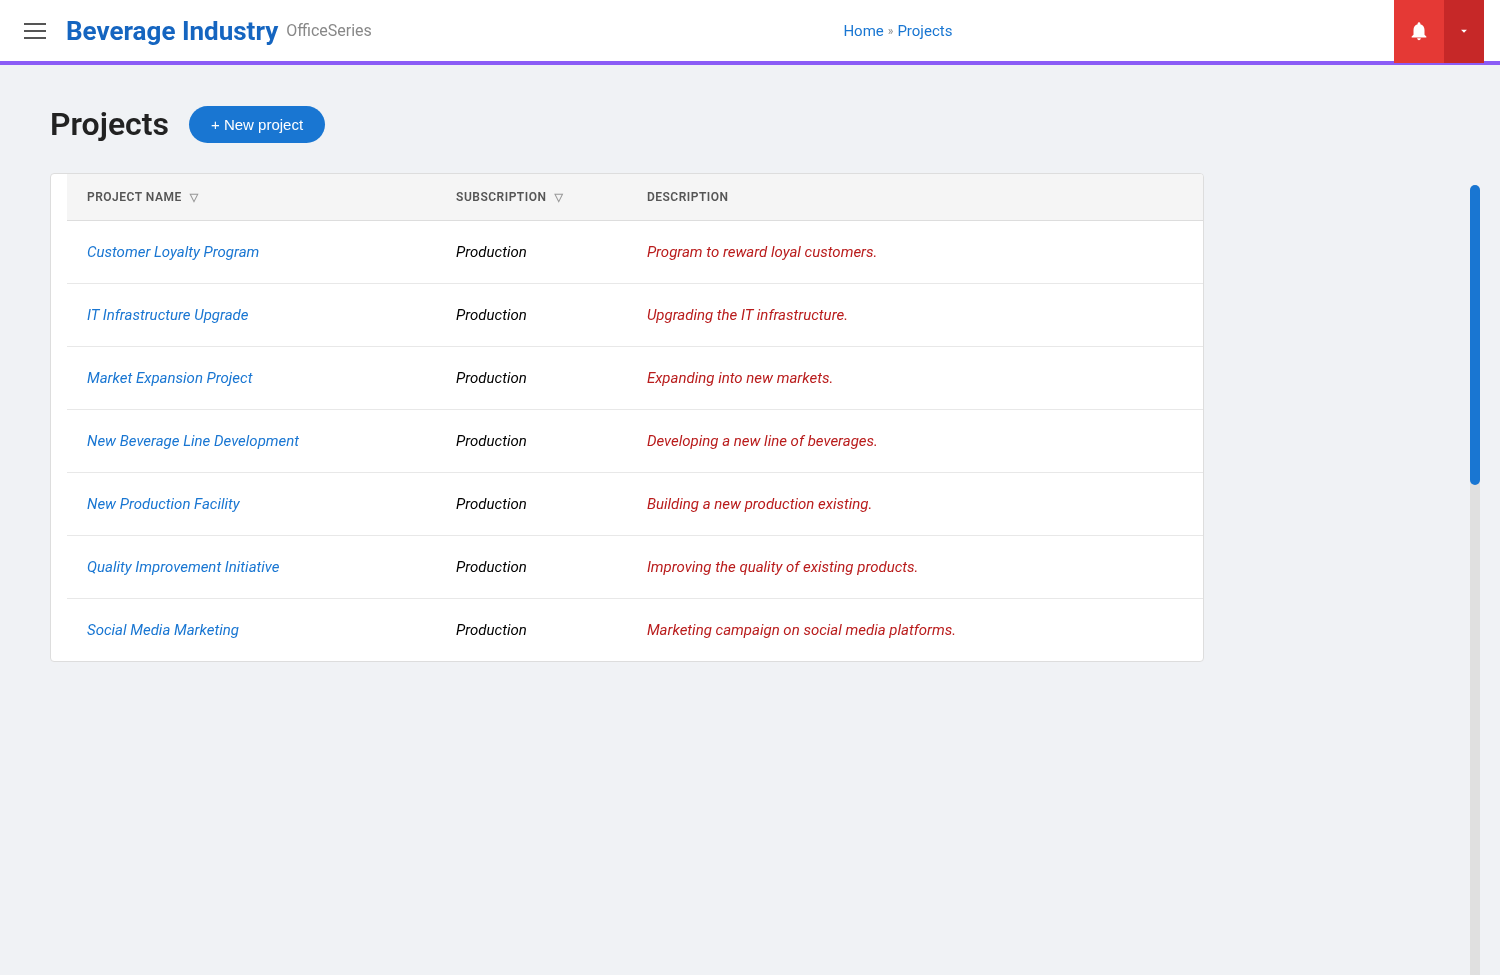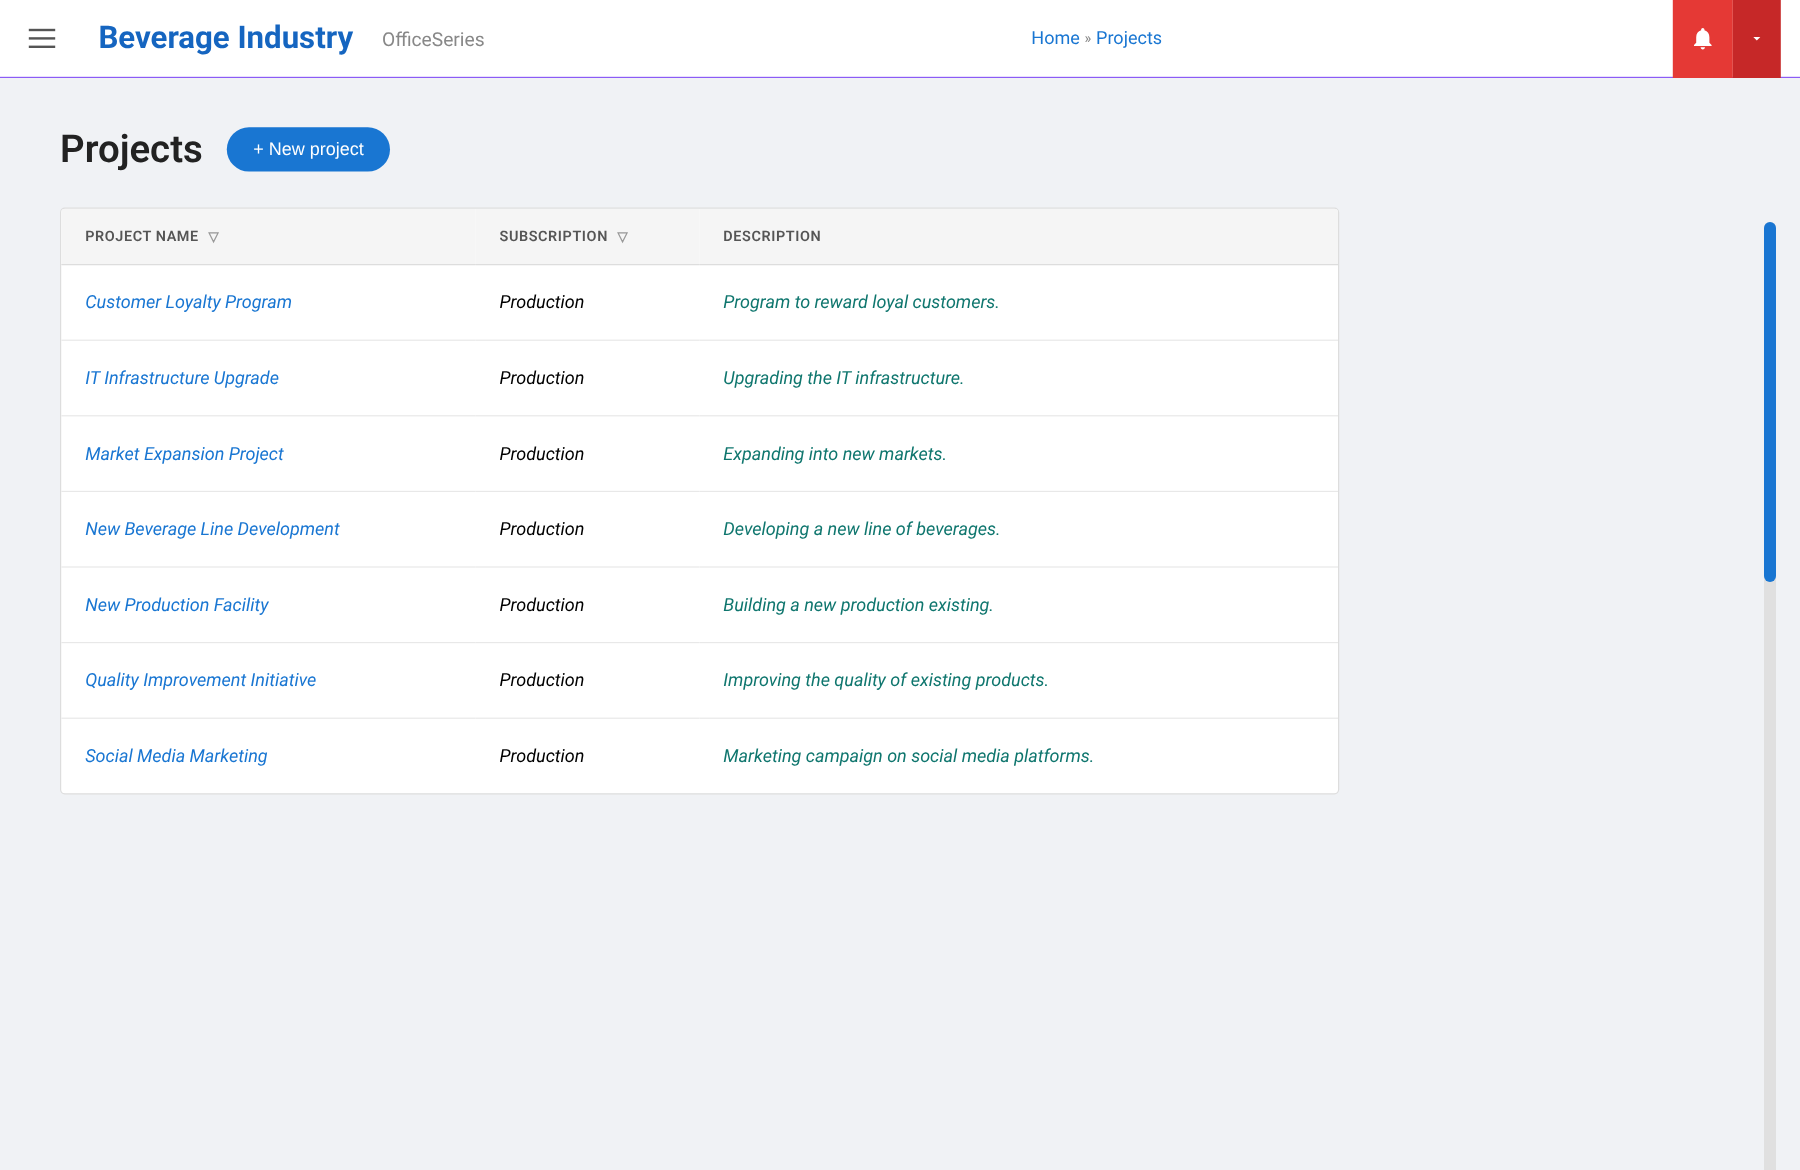--- a/index.html
+++ b/index.html
@@ -12,27 +12,26 @@
       font-family: -apple-system, BlinkMacSystemFont, 'Segoe UI', Roboto, sans-serif;
       background: #f0f2f5;
       color: #333;
       width: 1500px;
       min-height: 975px;
     }
 
     
     .header {
       background: #fff;
-      border-bottom: 1px solid #8b5cf6;
+      border-bottom: 4px solid #8b5cf6;
       display: flex;
       align-items: center;
       height: 65px;
       padding: 0 16px;
       position: relative;
-      gap: 16px;
     }
 
     .hamburger-btn {
       display: flex;
       flex-direction: column;
       gap: 5px;
       cursor: pointer;
       padding: 8px;
       margin-right: 12px;
       background: none;
@@ -143,22 +142,23 @@
       align-items: center;
       gap: 6px;
       font-weight: 500;
     }
 
     
     .table-container {
       background: #fff;
       border: 1px solid #ddd;
       border-radius: 4px;
-      width: 1066px;
+      width: 1154px;
       overflow: hidden;
+      padding-left: 16px;
     }
 
     table {
       width: 100%;
       border-collapse: collapse;
     }
 
     thead tr {
       background: #f5f5f5;
     }
@@ -203,21 +203,21 @@
       color: #1976d2;
       text-decoration: none;
       font-size: 15px;
     }
 
     .subscription-cell {
       color: #000000;
     }
 
     .description-cell {
-      color: #0f766e;
+      color: #b91c1c;
     }
 
     .col-project {
       width: 420px;
     }
 
     .col-subscription {
       width: 200px;
     }
 

